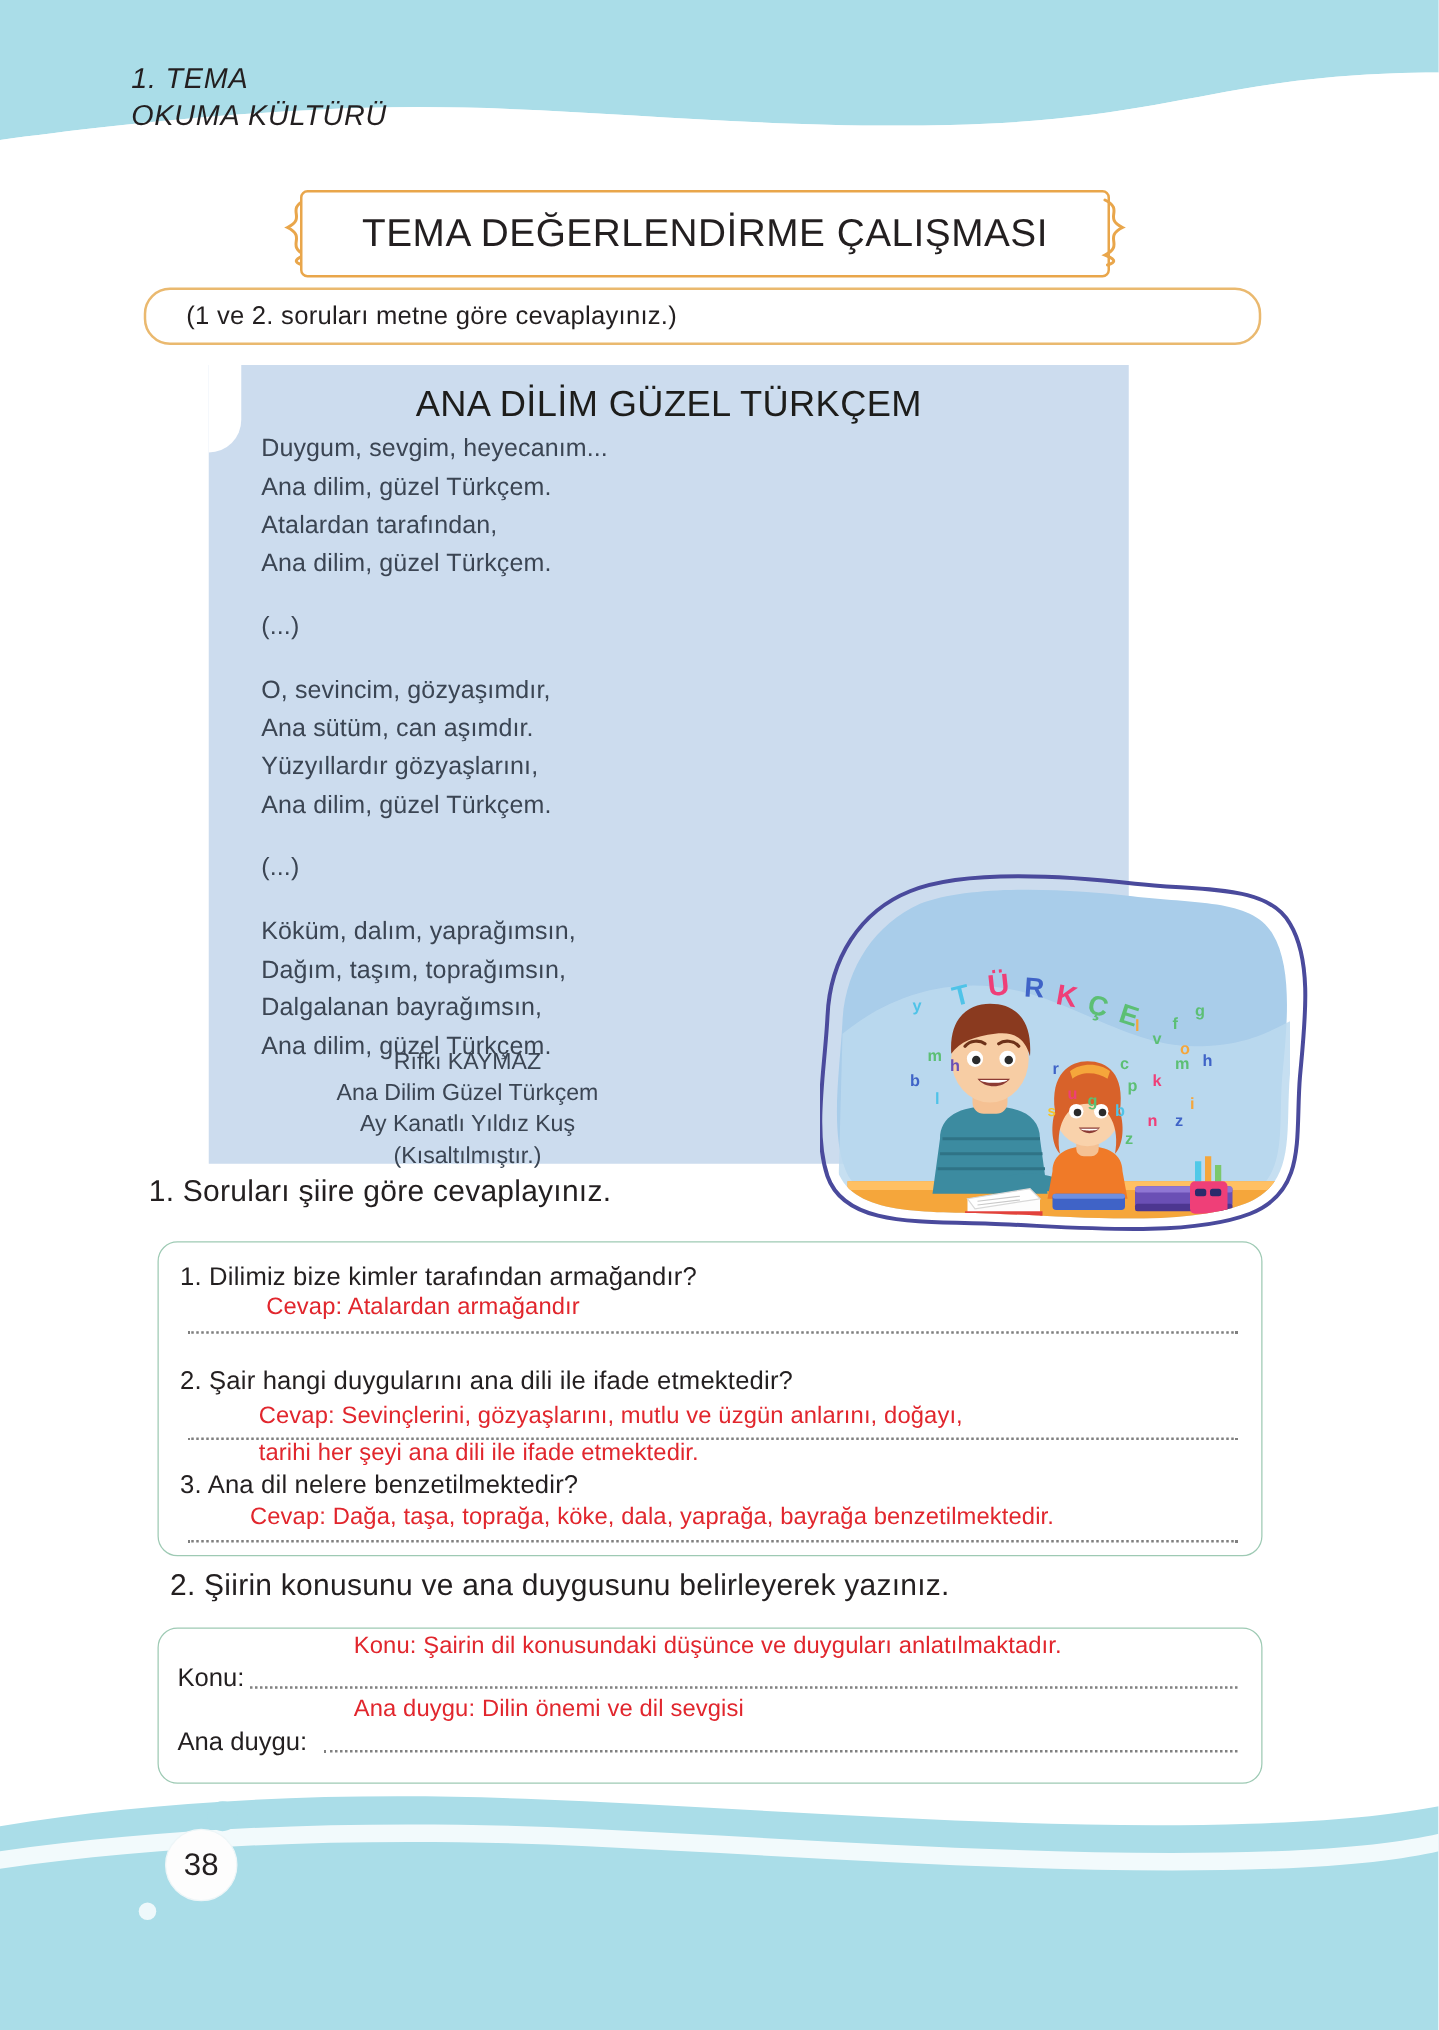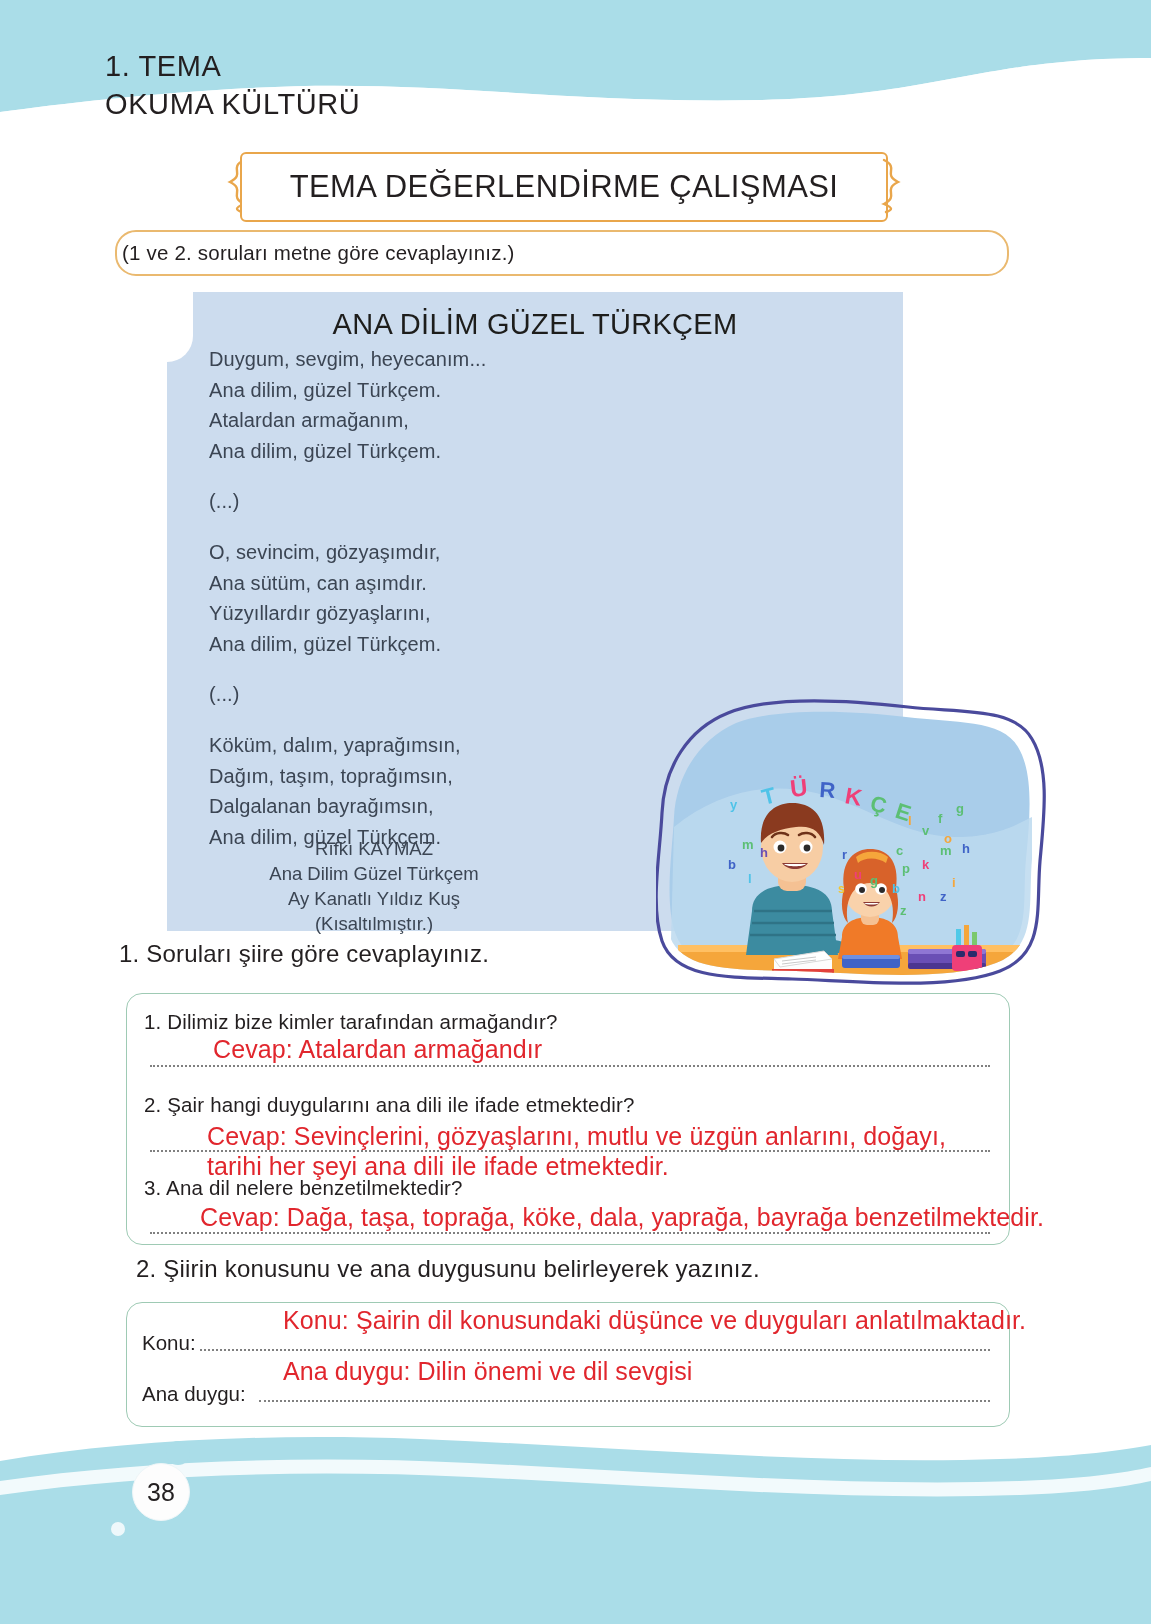--- a/index.html
+++ b/index.html
@@ -9,22 +9,22 @@
     font-family:"Liberation Sans", sans-serif;
     color:#231f20;
   }
   
   .header-band{
     position:absolute;left:0;top:0;width:1151px;height:135px;overflow:hidden;
   }
   .header-band svg{display:block;}
   .header-text{
     position:absolute;left:105px;top:48px;
-    font-size:29px;line-height:1.30;letter-spacing:.6px;
-    color:#231f20;font-weight:400;
+    font-size:23px;line-height:1.30;letter-spacing:.6px;
+    color:#231f20;font-weight:400;font-style:italic;
   }
   .header-text div{white-space:nowrap;}
 
   
   .footer-band{
     position:absolute;left:0;bottom:0;width:1151px;height:235px;overflow:hidden;
   }
   .page-number{
     position:absolute;left:132px;bottom:103px;
     width:56px;height:56px;border-radius:50%;
@@ -49,21 +49,21 @@
   .ribbon-zig.left{left:12px;}
   .ribbon-zig.right{right:8px;}
 
   
   .instruction{
     position:absolute;left:115px;top:230px;width:890px;height:42px;
     border:2px solid #eab96f;border-radius:21px;background:#fff;
     display:flex;align-items:center;
   }
   .instruction span{
-    padding-left:5px;font-size:20.5px;color:#231f20;letter-spacing:.2px;
+    padding-left:32px;font-size:20.5px;color:#231f20;letter-spacing:.2px;
   }
 
   
   .poem-panel{
     position:absolute;left:167px;top:292px;width:736px;height:639px;
     background:#ccdcee;
   }
   .poem-panel .notch-tl{
     position:absolute;left:0;top:0;width:26px;height:70px;background:#fff;
     border-bottom-right-radius:26px;
@@ -102,21 +102,21 @@
     position:absolute;border:1.6px solid #9ecab4;border-radius:16px;background:#fff;
   }
   #box1{left:126px;top:993px;width:882px;height:250px;}
   #box2{left:126px;top:1302px;width:882px;height:123px;}
 
   .q-line{
     position:absolute;font-size:20.5px;color:#231f20;letter-spacing:.15px;
     white-space:nowrap;
   }
   .ans{
-    position:absolute;font-size:25px;color:#e1262d;letter-spacing:.1px;
+    position:absolute;font-size:19px;color:#e1262d;letter-spacing:.1px;
     white-space:nowrap;
   }
   .dots{
     position:absolute;height:0;
     border-bottom:2.2px dotted #6a6a6a;opacity:.85;
   }
   .fieldlabel{
     position:absolute;font-size:20.5px;color:#231f20;white-space:nowrap;
   }
 </style>
@@ -151,21 +151,21 @@
 </div>
 
 <div class="poem-panel">
   <div class="notch-tl"></div>
   <div class="poem-title">ANA DİLİM GÜZEL TÜRKÇEM</div>
 
   <div class="poem-body">
     <div class="stanza">
       <div>Duygum, sevgim, heyecanım...</div>
       <div>Ana dilim, güzel Türkçem.</div>
-      <div>Atalardan armağanım,</div>
+      <div>Atalardan tarafından,</div>
       <div>Ana dilim, güzel Türkçem.</div>
     </div>
     <div class="ellipsis">(...)</div>
     <div class="stanza">
       <div>O, sevincim, gözyaşımdır,</div>
       <div>Ana sütüm, can aşımdır.</div>
       <div>Yüzyıllardır gözyaşlarını,</div>
       <div>Ana dilim, güzel Türkçem.</div>
     </div>
     <div class="ellipsis">(...)</div>

